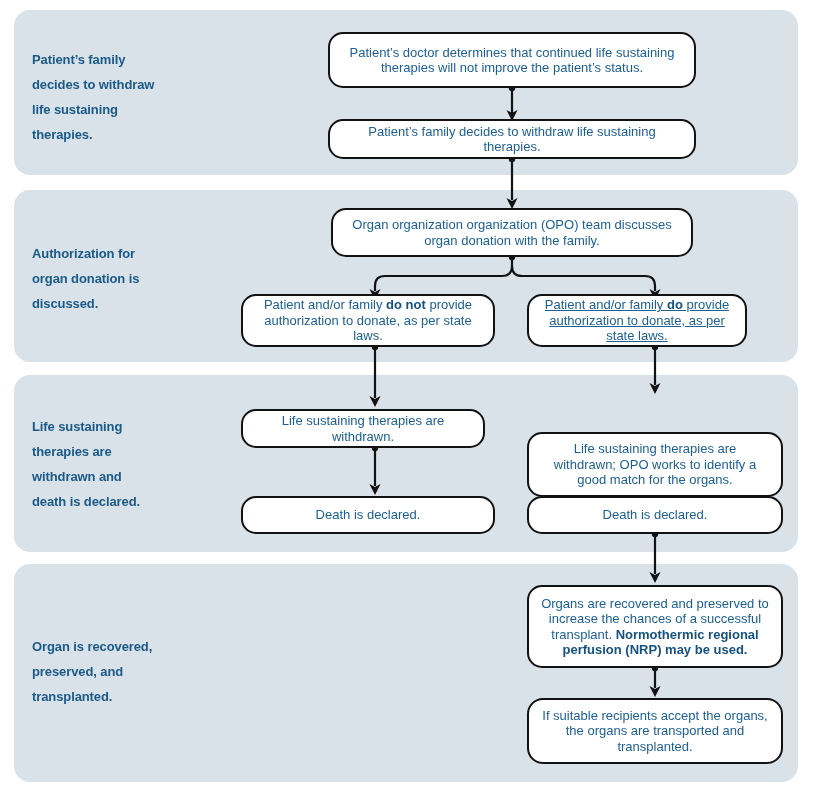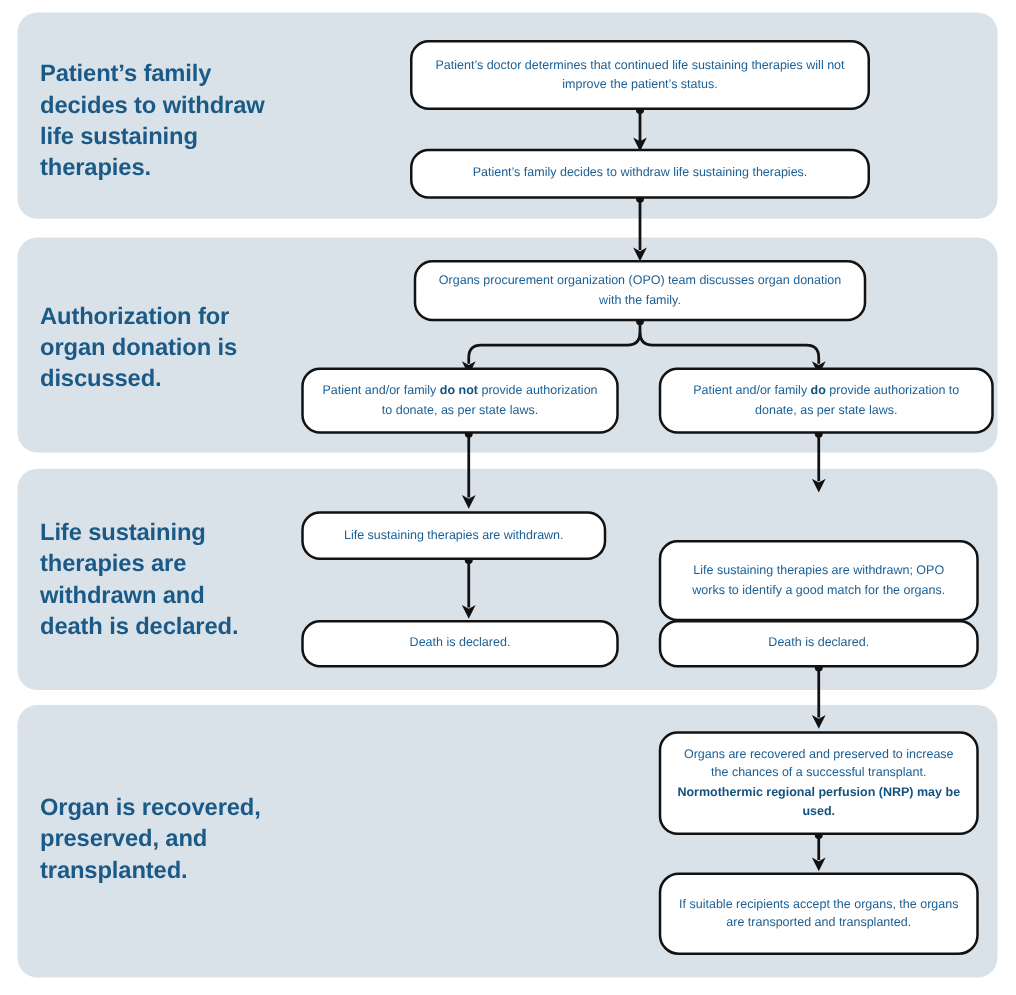--- a/index.html
+++ b/index.html
@@ -12,39 +12,39 @@
   
   .band{
     position:absolute;
     background:#d9e1e9;
     border-radius:16px;
   }
   .band-title{
     position:absolute;
     color:#1b5a86;
     font-weight:bold;
-    font-size:19px;
+    font-size:13px;
     line-height:25px;
     letter-spacing:-0.1px;
     white-space:pre-line;
   }
 
   
   .node{
     position:absolute;
     background:#ffffff;
     border:2.2px solid #121212;
     border-radius:15px;
     box-sizing:border-box;
     display:flex;
     align-items:center;
     justify-content:center;
     text-align:center;
     color:#1b5f94;
-    font-size:10px;
+    font-size:13px;
     line-height:15.5px;
     padding:4px 12px;
   }
   .node span{display:block;}
   .node b{font-weight:bold;color:#14527f;}
 
   
   #wires{position:absolute;left:0;top:0;width:813px;height:796px;
           pointer-events:none;}
   #wires path,#wires line{fill:none;stroke:#121212;stroke-width:2.2px;}
@@ -139,28 +139,28 @@
 
   <div class="node" style="left:328px;top:32px;width:368px;height:56px;">
     <span>Patient’s doctor determines that continued life sustaining therapies will not improve the patient’s status.</span>
   </div>
 
   <div class="node" style="left:328px;top:119px;width:368px;height:40px;">
     <span>Patient’s family decides to withdraw life sustaining therapies.</span>
   </div>
 
   <div class="node" style="left:331px;top:208px;width:362px;height:49px;">
-    <span>Organs procurement organization (OPO) team discusses organ donation with the family.</span>
+    <span>Organ organization organization (OPO) team discusses organ donation with the family.</span>
   </div>
 
   <div class="node" style="left:241px;top:294px;width:254px;height:53px;justify-content:center;">
     <span>Patient and/or family <b>do not</b> provide authorization to donate, as per state laws.</span>
   </div>
 
-  <div class="node" style="left:527px;top:294px;width:268px;height:53px;">
+  <div class="node" style="left:527px;top:294px;width:220px;height:53px;text-decoration:underline;">
     <span>Patient and/or family <b>do</b> provide authorization to donate, as per state laws.</span>
   </div>
 
   <div class="node" style="left:241px;top:409px;width:244px;height:39px;">
     <span>Life sustaining therapies are withdrawn.</span>
   </div>
 
   <div class="node" style="left:527px;top:396px;width:256px;height:65px;margin-top:36px;">
     <span>Life sustaining therapies are withdrawn; OPO works to identify a good match for the organs.</span>
   </div>

